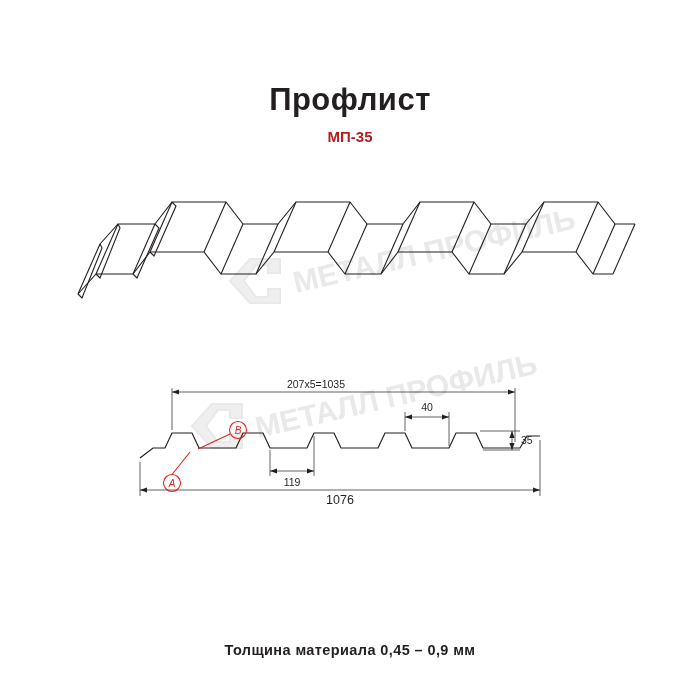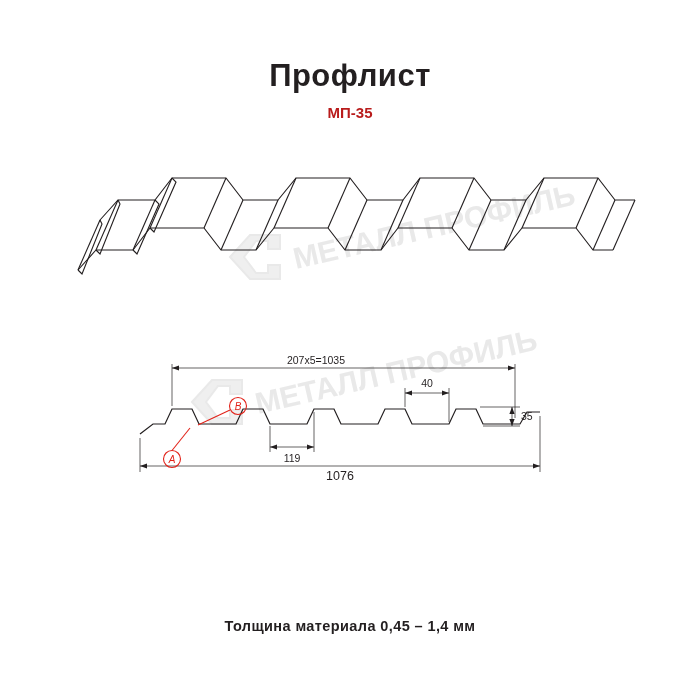--- a/index.html
+++ b/index.html
@@ -12,20 +12,21 @@
     background: #ffffff;
     font-family: "Liberation Sans", sans-serif;
     color: #231f20;
     position: relative;
     overflow: hidden;
   }
   .page {
     position: relative;
     width: 700px;
     height: 648px;
+    margin-top: 24px;
   }
   .title {
     position: absolute;
     top: 58px;
     left: 0;
     width: 700px;
     text-align: center;
     font-size: 31px;
     font-weight: bold;
     letter-spacing: 0.5px;
@@ -197,15 +198,15 @@
         <circle cx="118" cy="60" r="8.5"></circle>
         <path d="M110 64 L78 79"></path>
       </g>
       <g font-family="Liberation Sans, sans-serif" font-size="10" fill="#e2231a" font-style="italic">
         <text x="52" y="117" text-anchor="middle">A</text>
         <text x="118" y="64" text-anchor="middle">B</text>
       </g>
     </svg>
   </div>
 
-  <div class="footer">Толщина материала 0,45 – 1,4 мм</div>
+  <div class="footer">Толщина материала 0,45 – 0,9 мм</div>
 
 </div>
 
 </body></html>

